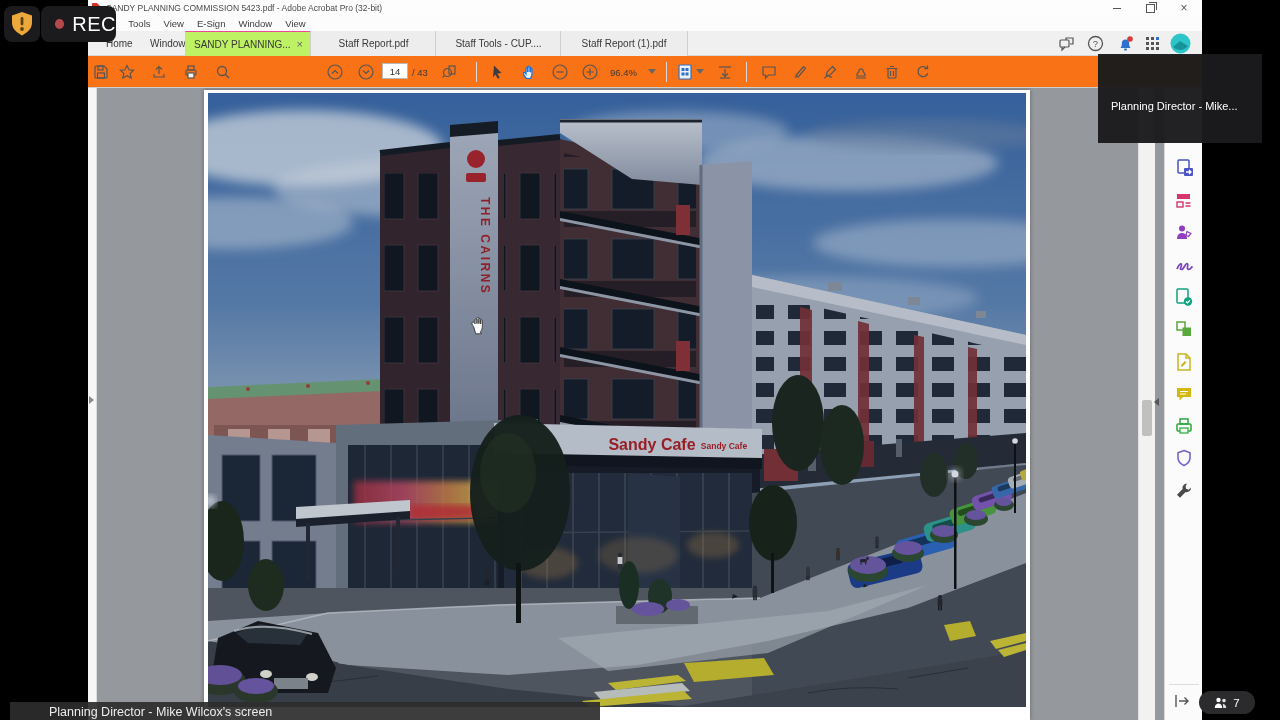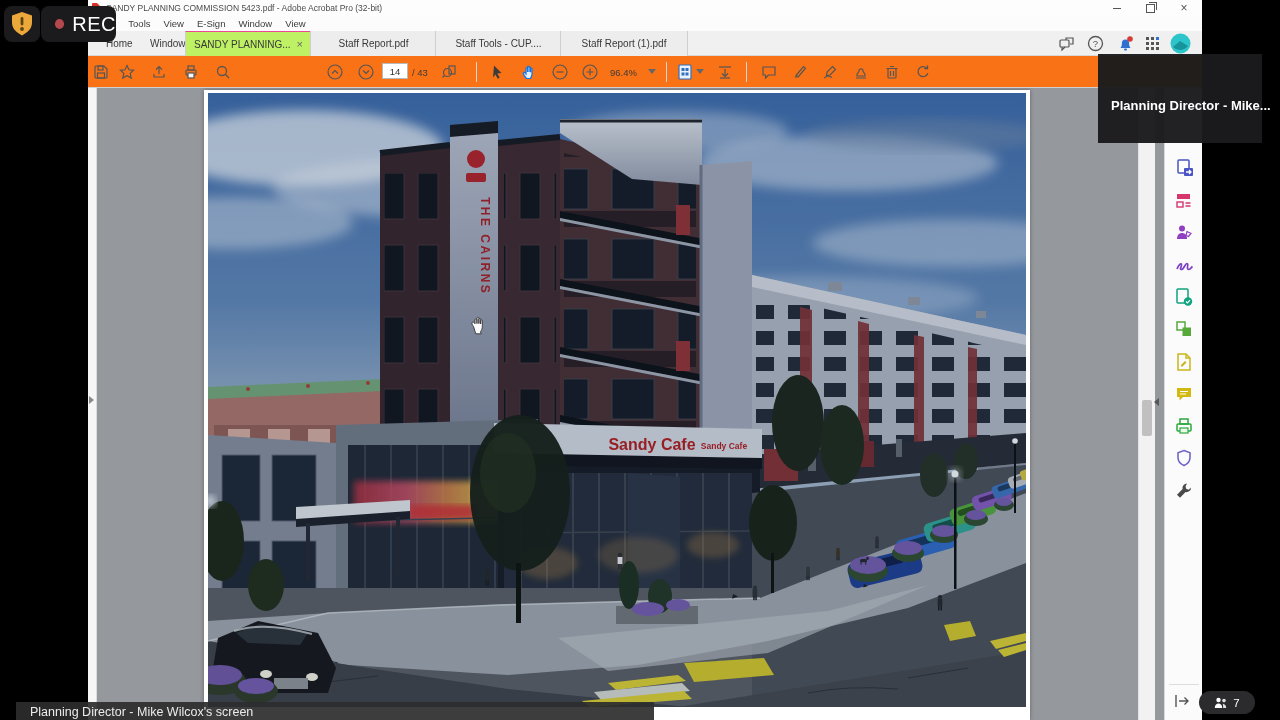--- a/index.html
+++ b/index.html
@@ -57,22 +57,22 @@
   .pt svg{display:block}
   #panel-bottom-div{position:absolute;left:4px;top:596px;width:30px;border-top:1px solid #ddd}
 
   
   .ovl{position:absolute;z-index:5}
   #shield-box{left:4px;top:6px;width:36px;height:36px;background:#1b1b1d;border-radius:8px;display:flex;align-items:center;justify-content:center}
   #rec-box{left:41px;top:6px;width:75px;height:36px;background:#1b1b1d;border-radius:8px;display:flex;align-items:center}
   #rec-dot{width:10px;height:10px;border-radius:50%;background:#b5484d;margin-left:14px}
   #rec-text{color:#ffffff;font-size:20px;margin-left:8px;letter-spacing:.5px}
   #presenter-popup{left:1098px;top:54px;width:164px;height:89px;background:rgba(27,27,29,.97);box-sizing:border-box;padding:42px 0 0 13px}
-  #presenter-popup span{color:#fff;font-size:13px;font-weight:bold;white-space:nowrap}
-  #share-banner{left:16px;top:702px;width:638px;height:18px;background:rgba(44,44,46,.92);line-height:18px;padding-left:14px;box-sizing:border-box}
+  #presenter-popup span{color:#fff;font-size:11px;font-weight:normal;white-space:nowrap}
+  #share-banner{left:10px;top:702px;width:590px;height:18px;background:rgba(44,44,46,.92);line-height:18px;padding-left:39px;box-sizing:border-box}
   #share-banner span{color:#ececec;font-size:12.5px;white-space:nowrap}
   #participants-pill{left:1199px;top:691px;width:56px;height:23px;background:#2b2b2d;border-radius:12px;display:flex;align-items:center;justify-content:center;gap:5px}
   #participants-pill span{color:#fff;font-size:11.5px}
 </style>
 </head>
 <body>
 
 <div id="win">
 
   <div id="titlebar">

